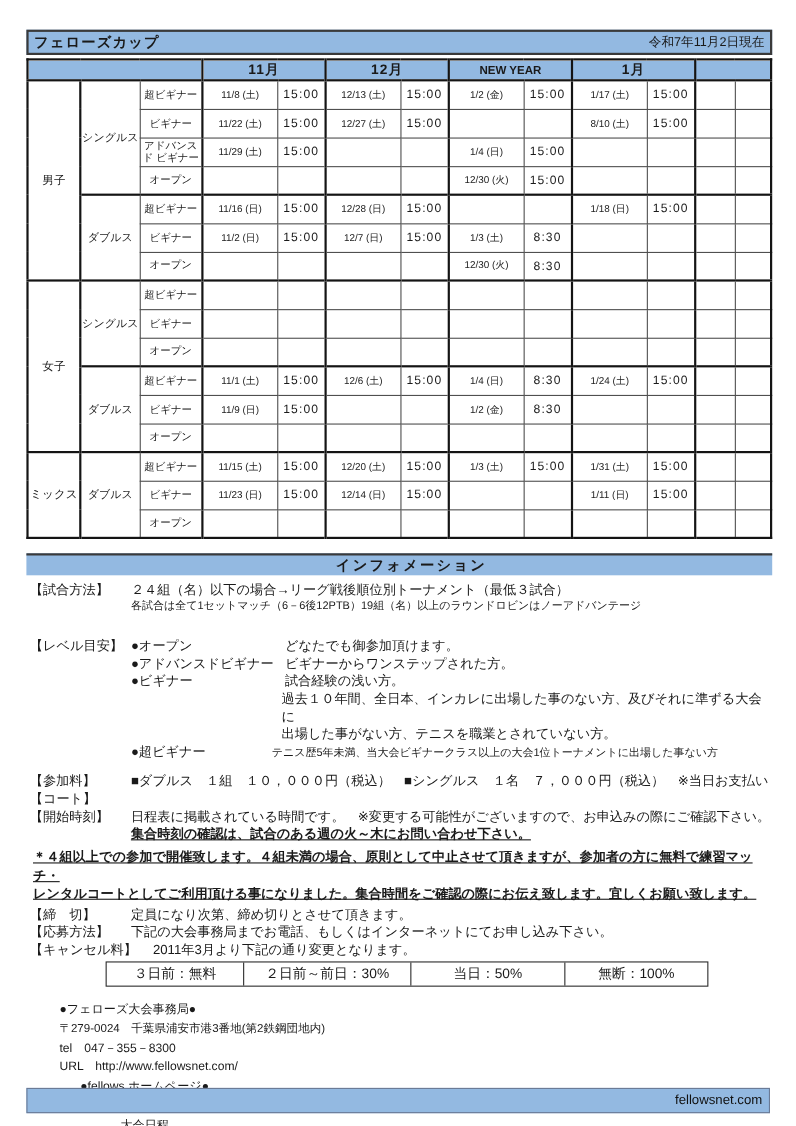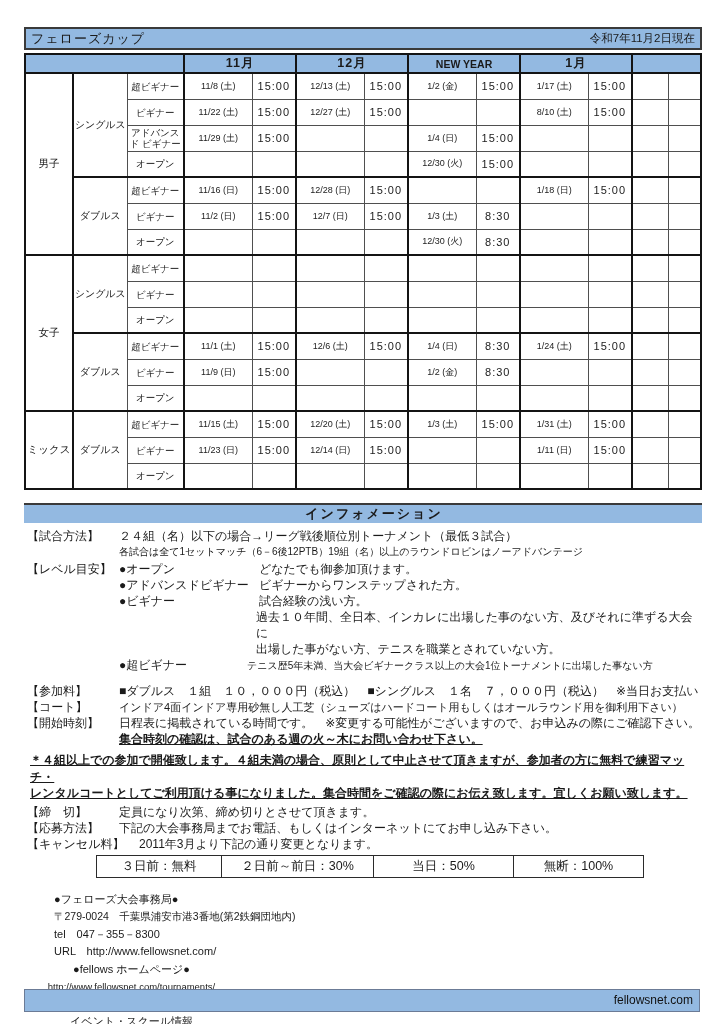--- a/index.html
+++ b/index.html
@@ -8,21 +8,21 @@
     font-family:"Liberation Sans","DejaVu Sans",sans-serif;color:#1a1a1a;
     -webkit-font-smoothing:antialiased;
   }
   .page{position:absolute;left:24px;top:0;width:678px;}
 
   
   .title-bar{
     margin-top:27px;height:19px;background:#93b9e1;border:2px solid #3a3a3a;
     display:flex;justify-content:space-between;align-items:center;padding:0 5px;
   }
-  .title-bar .t-left{font-size:13px;font-weight:normal;letter-spacing:1px;}
+  .title-bar .t-left{font-size:13px;font-weight:bold;letter-spacing:1px;}
   .title-bar .t-right{font-size:11.5px;}
 
   
   table.sched{
     margin-top:3px;border-collapse:collapse;table-layout:fixed;width:678px;
     border:2px solid #141414;
   }
   .sched th,.sched td{
     border:1px solid #4f4f4f;text-align:center;vertical-align:middle;
     padding:0;overflow:hidden;white-space:normal;
@@ -341,21 +341,21 @@
 
   <div class="info-bar">インフォメーション</div>
 
   <div class="info">
     <div class="iline">
       <span class="ilabel">【試合方法】</span>
       <span class="itext">２４組（名）以下の場合→リーグ戦後順位別トーナメント（最低３試合）</span>
     </div>
     <div class="ind1 small">各試合は全て1セットマッチ（6－6後12PTB）19組（名）以上のラウンドロビンはノーアドバンテージ</div>
 
-    <div class="iline" style="margin-top:1px">
+    <div class="iline" style="margin-top:19px">
       <span class="ilabel">【レベル目安】</span>
       <span class="ibullet">●オープン</span>
       <span class="itext">どなたでも御参加頂けます。</span>
     </div>
     <div class="iline">
       <span class="ilabel"></span>
       <span class="ibullet">●アドバンスドビギナー</span>
       <span class="itext">ビギナーからワンステップされた方。</span>
     </div>
     <div class="iline">
@@ -370,21 +370,20 @@
       <span class="ibullet" style="flex-basis:128px">●超ビギナー</span>
       <span class="itext small">テニス歴5年未満、当大会ビギナークラス以上の大会1位トーナメントに出場した事ない方</span>
     </div>
 
     <div class="iline gap">
       <span class="ilabel">【参加料】</span>
       <span class="itext">■ダブルス　１組　１０，０００円（税込）　■シングルス　１名　７，０００円（税込）　※当日お支払い</span>
     </div>
     <div class="iline">
       <span class="ilabel">【コート】</span>
-      <span class="itext" style="font-size:11px">インドア4面インドア専用砂無し人工芝（シューズはハードコート用もしくはオールラウンド用を御利用下さい）</span>
     </div>
     <div class="iline">
       <span class="ilabel">【開始時刻】</span>
       <span class="itext">日程表に掲載されている時間です。　※変更する可能性がございますので、お申込みの際にご確認下さい。</span>
     </div>
     <div class="ind1 bold-ul">集合時刻の確認は、試合のある週の火～木にお問い合わせ下さい。</div>
 
     <div class="star-par" style="margin-top:5px">＊４組以上での参加で開催致します。４組未満の場合、原則として中止させて頂きますが、参加者の方に無料で練習マッチ・</div>
     <div class="star-par">レンタルコートとしてご利用頂ける事になりました。集合時間をご確認の際にお伝え致します。宜しくお願い致します。</div>
 

